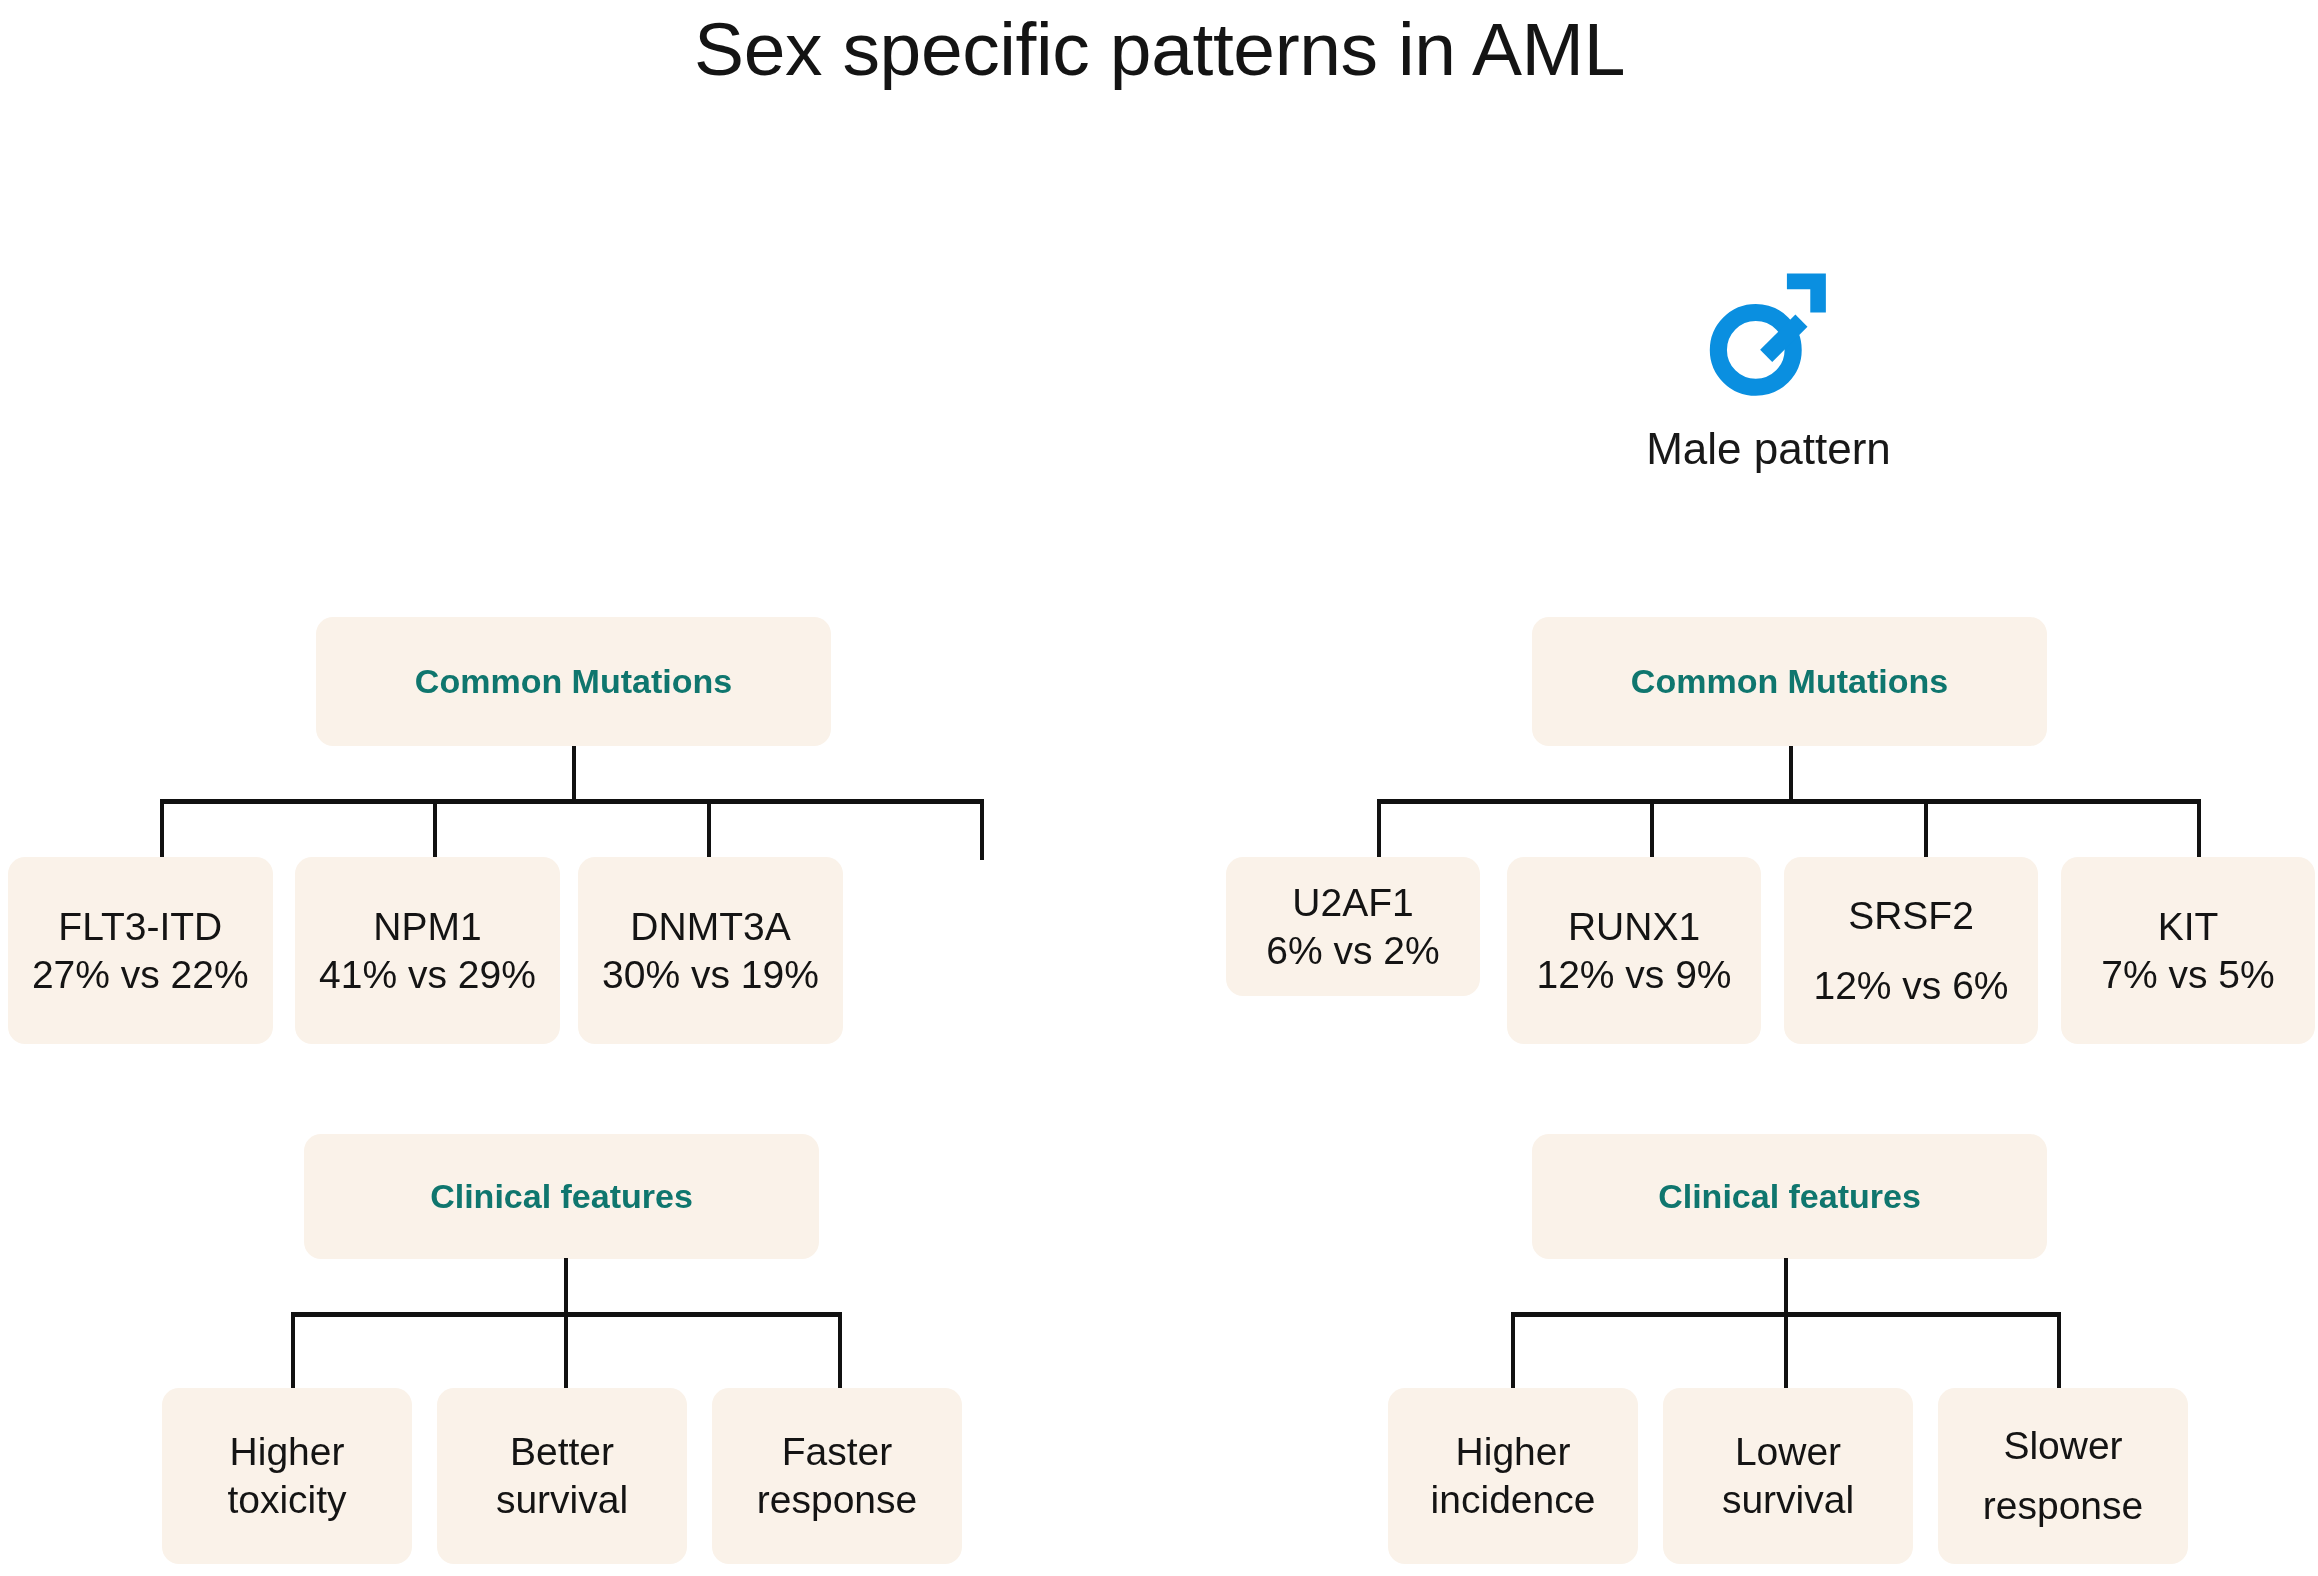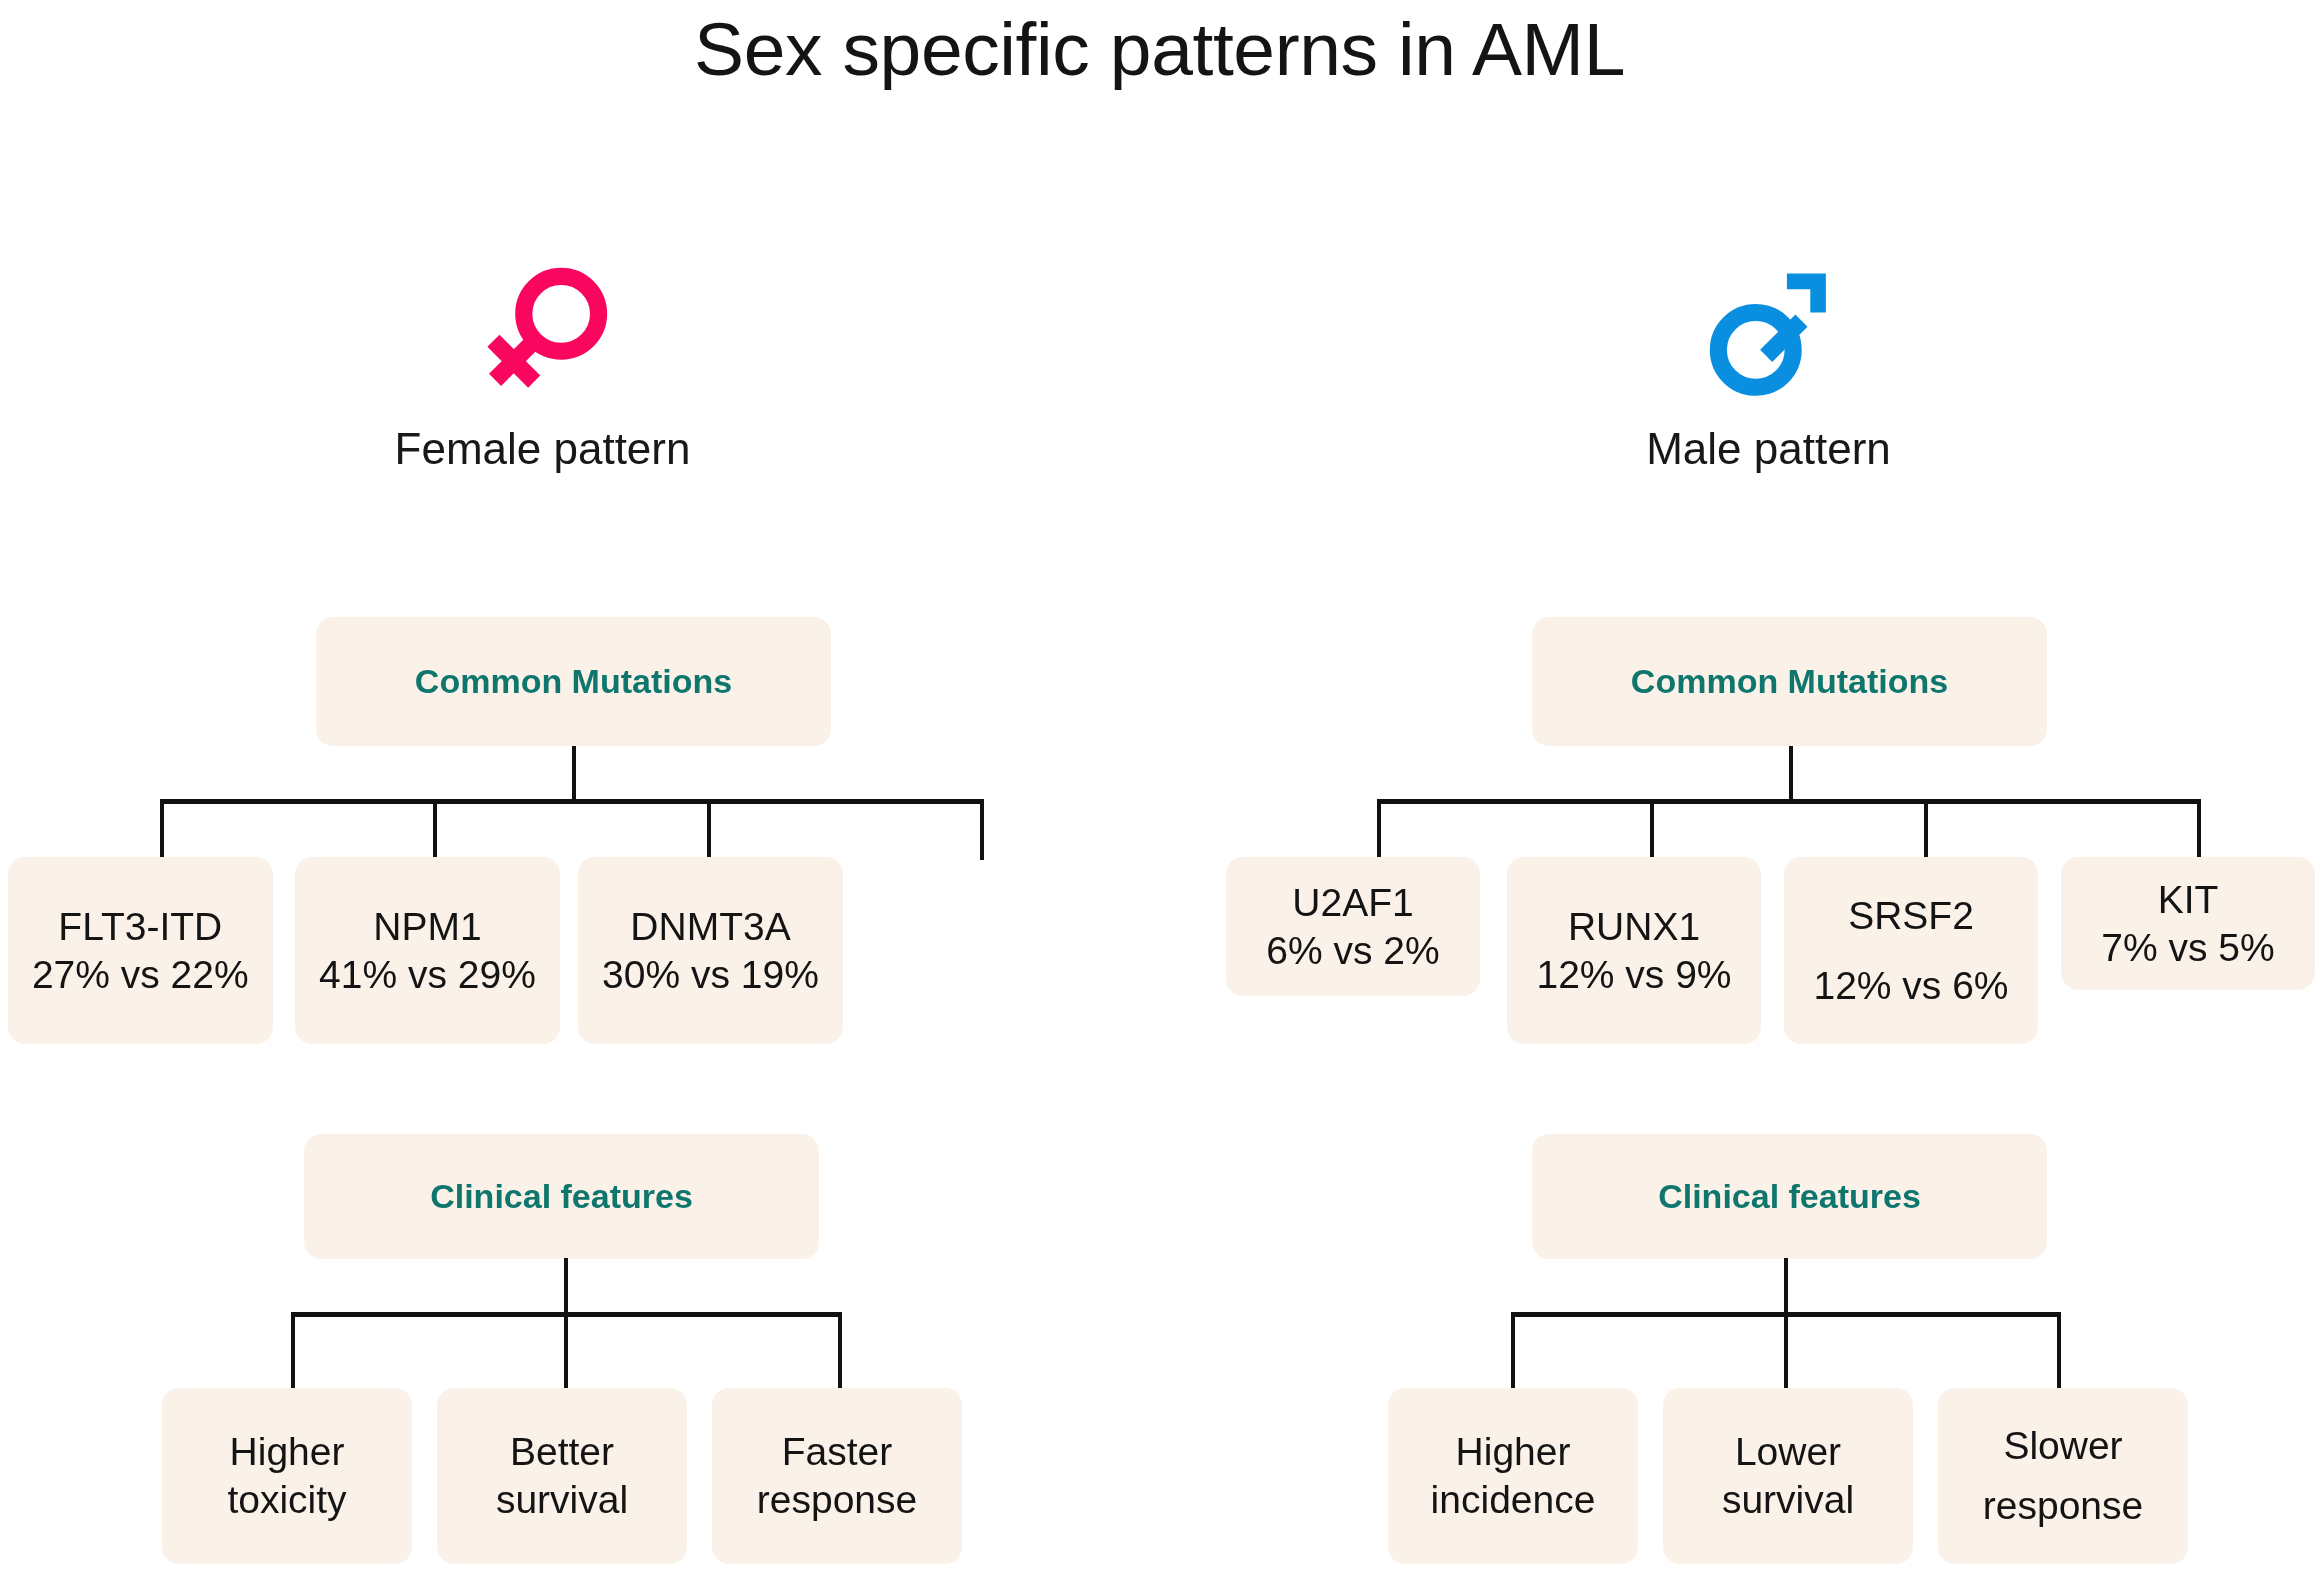--- a/index.html
+++ b/index.html
@@ -91,30 +91,20 @@
   .conn-v { width: 3.9px; }
   .conn-h { height: 4.7px; }
 </style>
 </head>
 <body>
 
 <div id="canvas">
 
   <div class="page-title">Sex specific patterns in AML</div>
 
-  <div class="sex-block" style="left:367px; top:258px; width:351px;">
-    <svg class="sex-symbol" width="164" height="148" viewBox="0 0 210 190">
-      <g transform="rotate(45 105 95)">
-        <circle cx="105" cy="62" r="48" fill="none" stroke="#F9075F" stroke-width="22"></circle>
-        <rect x="94" y="104" width="22" height="78" fill="#F9075F"></rect>
-        <rect x="68" y="137" width="74" height="22" fill="#F9075F"></rect>
-      </g>
-    </svg>
-    <div class="sex-caption">Female pattern</div>
-  </div>
 
   <div class="sex-block" style="left:1593px; top:258px; width:351px;">
     <svg class="sex-symbol" width="164" height="148" viewBox="0 0 210 190">
       <circle cx="88" cy="118" r="48" fill="none" stroke="#0A8FE0" stroke-width="22"></circle>
       <rect x="113" y="71" width="22" height="64" fill="#0A8FE0" transform="rotate(45 124 103)"></rect>
       <polygon points="128,20 178,20 178,70 158,70 158,40 128,40" fill="#0A8FE0"></polygon>
     </svg>
     <div class="sex-caption">Male pattern</div>
   </div>
 
@@ -183,21 +173,21 @@
     <span class="node-leaf leaf-line">6% vs 2%</span>
   </div>
   <div class="node" style="left:1507px; top:857px; width:254px; height:187px;">
     <span class="node-leaf leaf-line">RUNX1</span>
     <span class="node-leaf leaf-line">12% vs 9%</span>
   </div>
   <div class="node" style="left:1784px; top:857px; width:254px; height:187px;gap:22px;">
     <span class="node-leaf leaf-line">SRSF2</span>
     <span class="node-leaf leaf-line">12% vs 6%</span>
   </div>
-  <div class="node" style="left:2061px; top:857px; width:254px; height:133px;">
+  <div class="node" style="left:2061px; top:857px; width:254px; height:187px;">
     <span class="node-leaf leaf-line">KIT</span>
     <span class="node-leaf leaf-line">7% vs 5%</span>
   </div>
 
   <div class="node" style="left:1532px; top:1134px; width:515px; height:125px;">
     <span class="node-header">Clinical features</span>
   </div>
 
   <div class="conn conn-v" style="left:1784px; top:1258px; height:56px;"></div>
   <div class="conn conn-h" style="left:1511px; top:1312px; width:550px;"></div>

